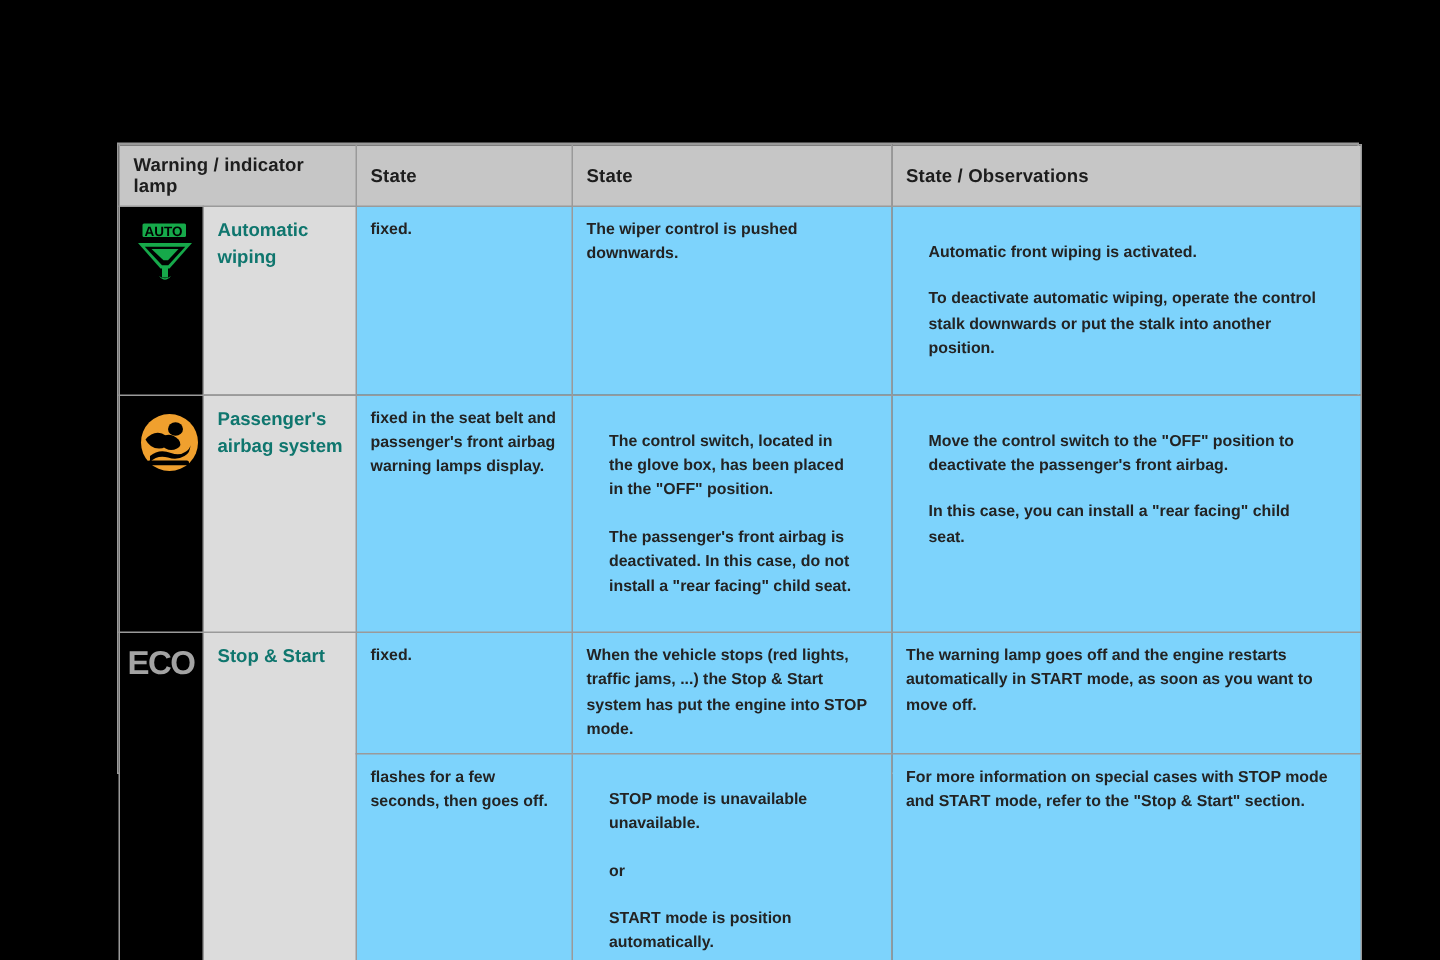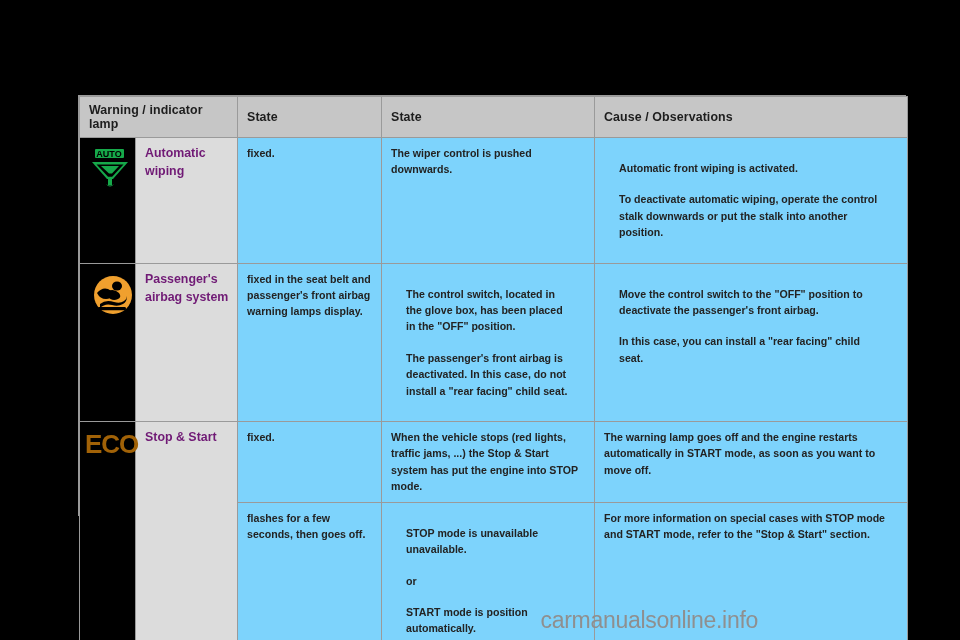--- a/index.html
+++ b/index.html
@@ -58,21 +58,21 @@
   }
 
   
   td.icon-cell {
     background:#000000;
     padding:6px 0 0 0;
     text-align:left;
   }
   td.lamp-cell {
     background:#dcdcdc;
-    color:#701a75;
+    color:#0f766e;
     font-size:12.4px;
     font-weight:bold;
     line-height:1.45;
   }
   td.dark-cell {
     background:#7dd3fc;
     color:#232323;
     font-size:10.6px;
     font-weight:bold;
     line-height:1.55;
@@ -82,22 +82,22 @@
   
   .icon-box {
     width:50px; height:48px;
     position:relative;
     margin-left:-1px;
   }
   .eco-text {
     display:block;
     font-family:"Liberation Sans", sans-serif;
     font-weight:bold;
-    font-size:26px;
-    color:#a16207;
+    font-size:22px;
+    color:#a3a3a3;
     letter-spacing:-1px;
     margin-left:-4px;
     margin-top:2px;
     line-height:1;
   }
 
   
   #watermark {
     position:absolute;
     right:17px; bottom:6px;
@@ -121,21 +121,21 @@
           <col class="c-state">
           <col class="c-cause">
           <col class="c-act">
       </colgroup>
 
       <thead>
         <tr class="head-row">
           <th colspan="2">Warning / indicator lamp</th>
           <th>State</th>
           <th>State</th>
-          <th>Cause / Observations</th>
+          <th>State / Observations</th>
         </tr>
       </thead>
 
       <tbody>
 
         <tr>
           <td class="icon-cell">
             <div class="icon-box">
               <svg width="50" height="48" viewBox="0 0 50 48" xmlns="http://www.w3.org/2000/svg">
                 <g fill="#16a94a">
@@ -208,14 +208,13 @@
             <p>STOP mode is unavailable unavailable.</p>
             <p>or</p>
             <p>START mode is position automatically.</p>
           </td>
           <td class="dark-cell">For more information on special cases with STOP mode and START mode, refer to the "Stop &amp; Start" section.</td>
         </tr>
       </tbody>
     </table>
   </div>
 
-  <div id="watermark">carmanualsonline.info</div>
 </div>
 
 </body></html>

